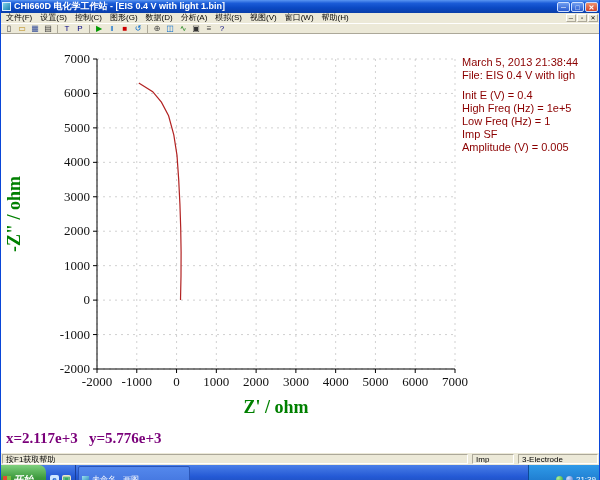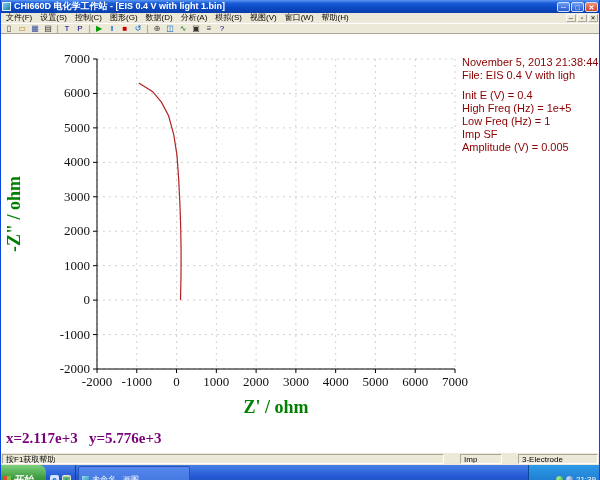--- a/index.html
+++ b/index.html
@@ -49,21 +49,21 @@
     font-size:11px;line-height:13px;white-space:nowrap;overflow:hidden;
   }
   .info-line:empty{height:7px;}
   .readout{
     position:absolute;left:6px;top:396px;
     font-family:"Liberation Serif",serif;font-weight:bold;font-size:15px;color:#7a007a;white-space:pre;
   }
   
   .statusbar{
     position:absolute;left:0;top:452px;width:600px;height:13px;background:#ece9d8;
-    border-top:1px solid #fff;box-sizing:border-box;display:flex;align-items:stretch;gap:16px;
+    border-top:1px solid #fff;box-sizing:border-box;display:flex;align-items:stretch;gap:4px;
     font-size:8px;color:#000;padding:1px 2px;
   }
   .status-panel{
     border:1px solid;border-color:#aca899 #fff #fff #aca899;box-sizing:border-box;
     line-height:9px;padding:0 3px;overflow:hidden;white-space:nowrap;
   }
   .status-help{flex:1 1 auto;}
   .status-f1{width:42px;flex:0 0 auto;}
   .status-f2{width:80px;flex:0 0 auto;}
   
@@ -215,21 +215,21 @@
       <text x="90" y="97.88888888888889" text-anchor="end" class="tick">5000</text>
       <line x1="93" y1="59.44444444444446" x2="97" y2="59.44444444444446" stroke="#000"></line>
       <text x="90" y="63.44444444444446" text-anchor="end" class="tick">6000</text>
       <line x1="93" y1="25" x2="97" y2="25" stroke="#000"></line>
       <text x="90" y="29" text-anchor="end" class="tick">7000</text>
       <polyline points="180.5,266.1 181.0,242.0 181.1,217.9 180.7,193.8 179.9,169.7 178.7,145.6 177.0,121.4 173.8,100.8 168.6,81.8 161.4,68.1 152.7,57.7 138.8,49.1" fill="none" stroke="#b22222" stroke-width="1.2"></polyline>
       <text x="276" y="379" text-anchor="middle" class="axis-title">Z' / ohm</text>
       <text x="20" y="180" text-anchor="middle" class="axis-title" transform="rotate(-90 20 180)">-Z" / ohm</text>
     </svg>
   <div class="info-panel" style="color: rgb(139, 0, 0);">
-      <div class="info-line">November 5, 2013   21:38:44</div>
+      <div class="info-line">March 5, 2013   21:38:44</div>
       <div class="info-line">File: EIS 0.4 V with ligh</div>
       <div class="info-line"></div>
       <div class="info-line">Init E (V) = 0.4</div>
       <div class="info-line">High Freq (Hz) = 1e+5</div>
       <div class="info-line">Low Freq (Hz) = 1</div>
       <div class="info-line">Imp SF</div>
       <div class="info-line">Amplitude (V) = 0.005</div>
     </div>
   <div class="readout">x=2.117e+3   y=5.776e+3</div>
 </div>

